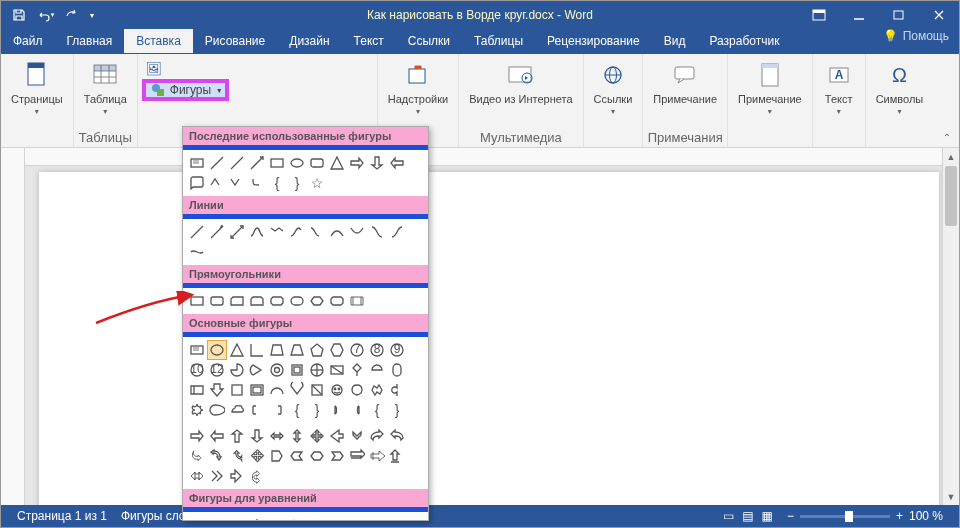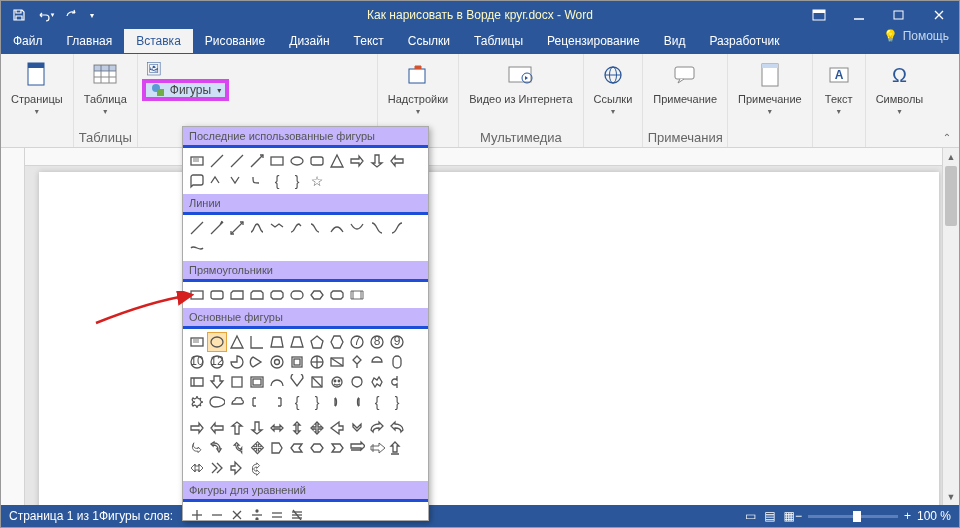--- a/index.html
+++ b/index.html
@@ -27,29 +27,29 @@
 .small-btn .si{width:16px;height:16px;display:inline-flex;align-items:center;justify-content:center;color:#2b579a;font-size:13px}
 .collapse-btn{position:absolute;right:4px;bottom:2px;width:16px;height:16px;cursor:pointer;display:flex;align-items:center;justify-content:center;color:#666;font-size:10px}
 .doc-area{position:absolute;top:147px;left:0;right:0;bottom:22px;background:#e6e6e6;display:flex}
 .ruler-v{width:24px;background:#f9f9f9;border-right:1px solid #d4d4d4}
 .doc-scroll{flex:1;overflow:hidden;position:relative}
 .ruler-h{height:18px;background:#f9f9f9;border-bottom:1px solid #d4d4d4}
 .page{position:absolute;top:24px;left:14px;width:900px;height:1200px;background:#fff;box-shadow:0 0 6px rgba(0,0,0,0.2)}
 .scrollbar-v{width:17px;background:#f0f0f0;border-left:1px solid #d4d4d4;position:relative}
 .sb-thumb{position:absolute;top:18px;left:2px;right:2px;height:60px;background:#c2c2c2;border-radius:2px}
 .sb-arrow{position:absolute;left:0;right:0;height:17px;display:flex;align-items:center;justify-content:center;font-size:9px;color:#666;cursor:pointer}
-.status-bar{position:absolute;bottom:0;left:0;right:0;height:22px;background:#2b579a;color:#fff;display:flex;align-items:center;padding:0 8px;font-size:11px}
+.status-bar{position:absolute;bottom:0;left:0;right:0;height:22px;background:#2b579a;color:#fff;display:flex;align-items:center;padding:0 16px;gap:14px;font-size:11px}
 .status-bar .spacer{flex:1}
 .view-btns{display:flex;gap:8px}
 .zoom-ctrl{display:flex;align-items:center;gap:6px}
 .zoom-slider{width:90px;height:3px;background:#5d7fb9;position:relative}
 .zoom-slider::after{content:"";position:absolute;left:45px;top:-4px;width:8px;height:11px;background:#fff}
 
 .shapes-dd{position:absolute;top:125px;left:181px;width:247px;background:#fff;border:1px solid #aaa;box-shadow:2px 2px 6px rgba(0,0,0,0.3);z-index:100;max-height:395px;overflow:hidden}
-.sdd-head{background:#c4b5fd;border-bottom:3px solid #1d4ed8;padding:3px 6px;font-size:11px;color:#555;font-weight:400}
+.sdd-head{background:#f9a8d4;border-bottom:5px solid #1d4ed8;padding:3px 6px;font-size:11px;color:#555;font-weight:700}
 .sdd-row{padding:3px 4px;display:flex;flex-wrap:wrap;gap:0}
 .shape-cell{width:20px;height:20px;display:flex;align-items:center;justify-content:center;cursor:pointer;font-size:14px;color:#555;border:1px solid transparent;font-family:"Segoe UI Symbol",Arial}
 .shape-cell.hl{background:#fde3b1;border-color:#e5a43b}
 .shape-cell svg{stroke:#555;fill:none;stroke-width:1.3}
 .arrow-anno{position:absolute;top:290px;left:90px;z-index:101;pointer-events:none}
 </style>
 </head>
 <body>
 
 <div class="title-bar">

